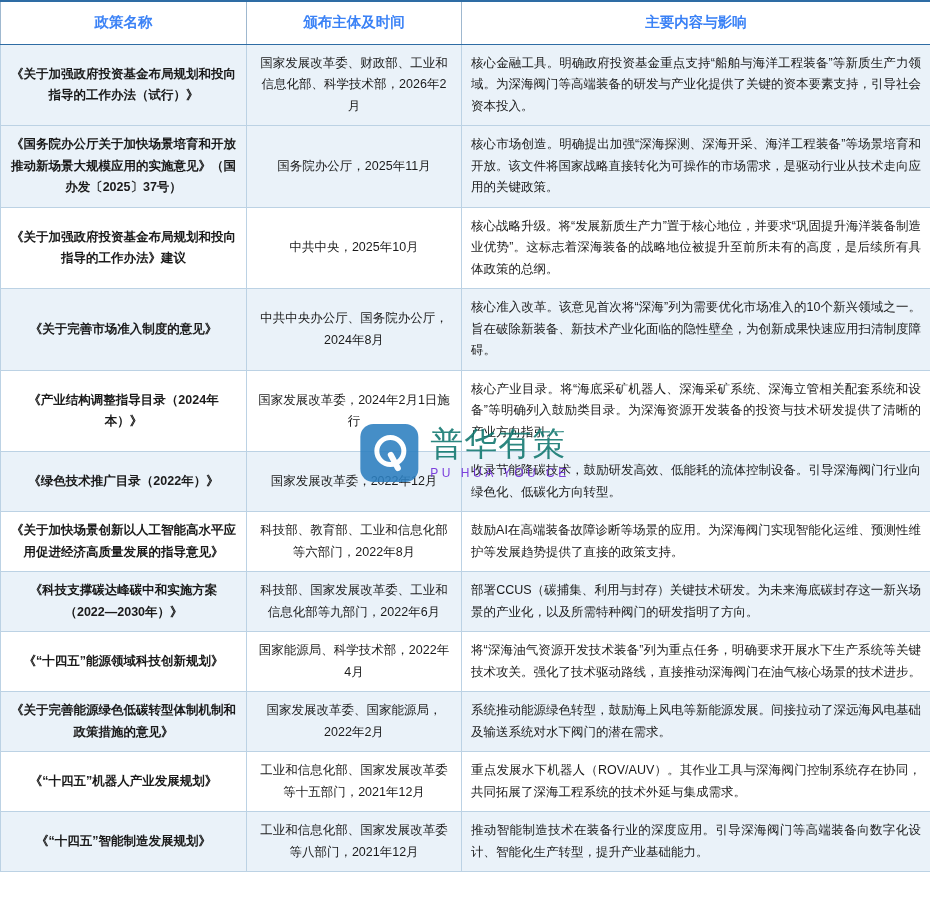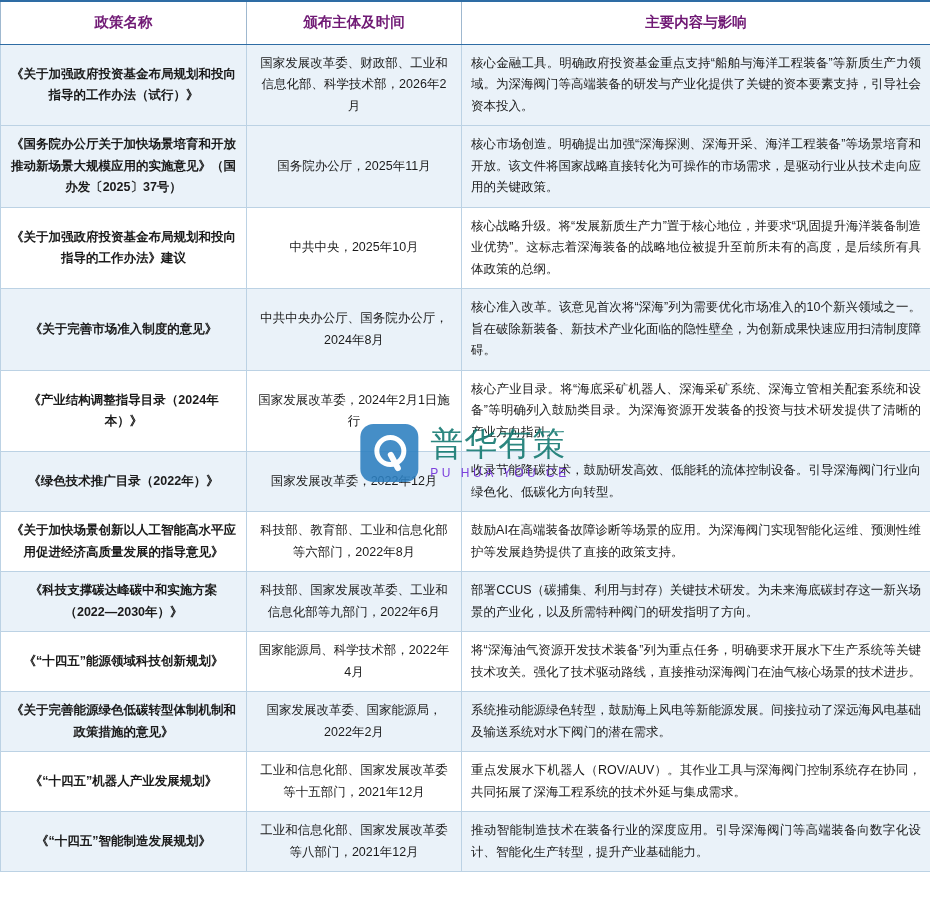--- a/index.html
+++ b/index.html
@@ -22,21 +22,21 @@
     width: 930px;
     border-collapse: collapse;
     table-layout: fixed;
   }
   table.policy-table col.c1 { width: 246px; }
   table.policy-table col.c2 { width: 215px; }
   table.policy-table col.c3 { width: 469px; }
 
   table.policy-table th {
     background: #ffffff;
-    color: #701a75;
+    color: #3b82f6;
     font-size: 14.5px;
     font-weight: bold;
     text-align: center;
     padding: 10px 8px;
     border: 1px solid #9fb8cf;
     border-top: 2px solid #2e6ca4;
     border-bottom: 1.5px solid #2e6ca4;
     line-height: 1.5;
   }
   table.policy-table td {

